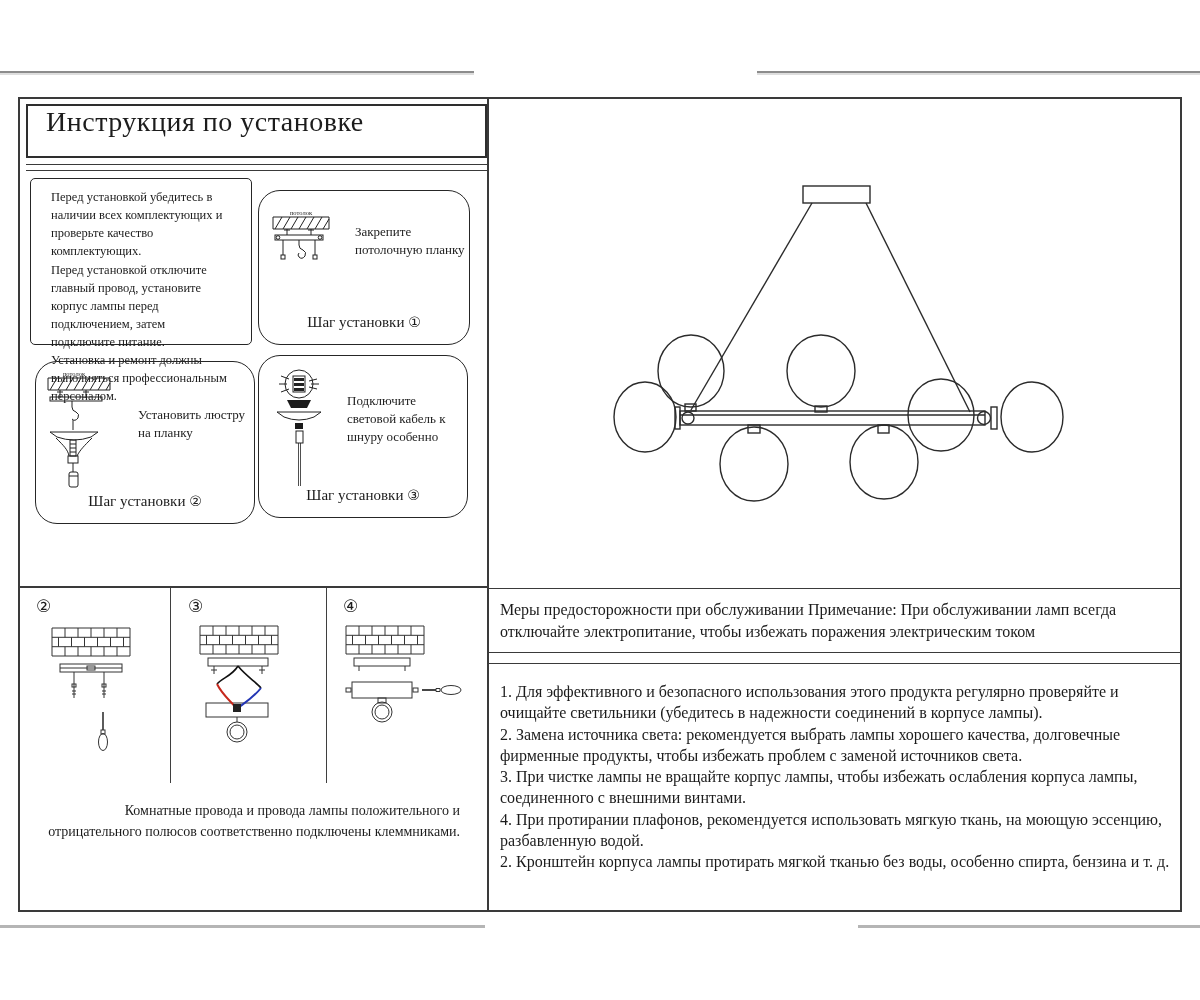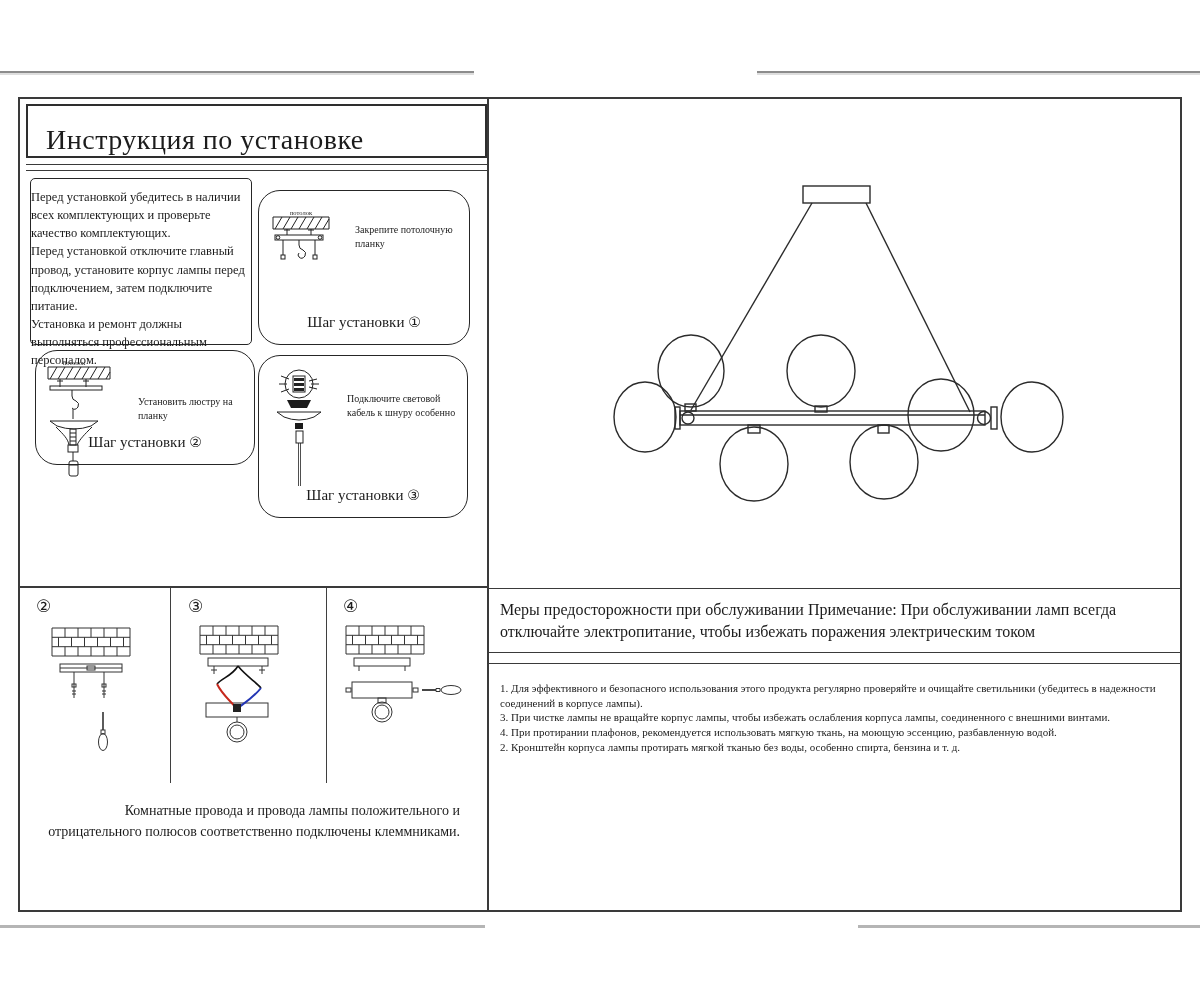--- a/index.html
+++ b/index.html
@@ -5,34 +5,34 @@
   html,body{margin:0;padding:0}
   body{width:1200px;height:1000px;position:relative;background:#ffffff;
        font-family:"Liberation Serif","DejaVu Serif",serif;color:#1c1c1c}
   .abs{position:absolute}
   .rule-top{height:2px;background:#8c8c8c;box-shadow:0 2px 0 #dedede}
   .rule-bottom{height:3px;background:#b5b5b5}
   .frame{border:2px solid #3a3a3a}
   .vdiv{border-left:2px solid #3a3a3a}
   .hdiv{border-top:2px solid #3a3a3a}
   .hthin{border-top:1.5px solid #3a3a3a}
-  .title-box{border:2px solid #2e2e2e;display:flex;align-items:flex-end;padding-left:18px;box-sizing:border-box}
+  .title-box{border:2px solid #2e2e2e;display:flex;align-items:flex-start;padding-left:18px;box-sizing:border-box}
   .title{font-size:28px;font-weight:400;margin:0;letter-spacing:.5px}
   .title-underline{border-top:1.5px solid #3a3a3a;border-bottom:1.5px solid #3a3a3a;height:5px}
   .precaution{border:1.7px solid #262626;border-radius:5px;box-sizing:border-box;
-              padding:9px 0;font-size:12.5px;line-height:1.45}
+              padding:9px 20px;font-size:12.5px;line-height:1.45}
   .precaution p{margin:0}
   .stepbox{border:1.7px solid #262626;border-radius:22px;box-sizing:border-box}
-  .caption{position:absolute;font-size:10px;line-height:1.4}
+  .caption{position:absolute;font-size:13px;line-height:1.4}
   .steplabel{position:absolute;left:0;right:0;text-align:center;font-size:15px}
   .circled{font-family:"DejaVu Sans","Liberation Sans",sans-serif;font-size:14px}
   .figlabel{font-size:17px;font-family:"DejaVu Sans","Liberation Sans",sans-serif}
   .wiring-note{font-size:14px;line-height:1.5;text-align:right}
   .warning{font-size:16px;line-height:1.4}
-  .maint{font-size:11px;line-height:1.33}
+  .maint{font-size:16px;line-height:1.33}
   .maint div{margin:0}
   svg{display:block;overflow:visible}
 </style>
 </head>
 <body>
 
 <div class="abs rule-top" style="left:0;top:71px;width:474px"></div>
 <div class="abs rule-top" style="left:757px;top:71px;width:443px"></div>
 <div class="abs rule-bottom" style="left:0;top:925px;width:485px"></div>
 <div class="abs rule-bottom" style="left:858px;top:925px;width:342px"></div>
@@ -68,21 +68,21 @@
       <path d="M28 31v5q0 4 4 5q4 2 2 6q-3 4 -6 1q-2 -2 0 -4"></path>
     </g>
   </svg>
   <div class="caption" style="left:96px;top:32px;width:110px">Закрепите потолочную планку</div>
   <div class="steplabel" style="bottom:13px">
     <span>Шаг установки</span>
     <span class="circled">①</span>
   </div>
 </div>
 
-<div class="abs stepbox" style="left:35px;top:350px;width:220px;height:115px">
+<div class="abs stepbox" style="left:35px;top:361px;width:220px;height:163px">
   <svg class="abs" style="left:10px;top:8px" width="86" height="130" viewBox="0 0 86 130">
     <g stroke="#222" fill="none" stroke-width="1">
       <text x="28" y="6" font-size="6.5" text-anchor="middle" stroke="none" fill="#222">потолок</text>
       <g transform="translate(2,8)">
         <path d="M0 0H62V12H0Z M2 12L9 0M10 12L17 0M18 12L25 0M26 12L33 0M34 12L41 0M42 12L49 0M50 12L57 0M58 12L62 5"></path>
       </g>
       <path d="M14 20v8M11 22h6M40 20v8M37 22h6"></path>
       <rect x="4" y="27" width="52" height="4"></rect>
       <path d="M26 31v6q0 4 4 5q4 2 2 6q-3 4 -6 1"></path>
       <path d="M27 50V60"></path>
@@ -222,16 +222,17 @@
 
 <div class="abs hthin" style="left:487px;top:588px;width:695px"></div>
 
 <div class="abs warning" style="left:500px;top:599px;width:662px">Меры предосторожности при обслуживании Примечание: При обслуживании ламп всегда отключайте электропитание, чтобы избежать поражения электрическим током</div>
 
 <div class="abs hthin" style="left:487px;top:652px;width:695px"></div>
 <div class="abs hthin" style="left:487px;top:663px;width:695px"></div>
 
 <div class="abs maint" style="left:500px;top:681px;width:670px">
   <div>1. Для эффективного и безопасного использования этого продукта регулярно проверяйте и очищайте светильники (убедитесь в надежности соединений в корпусе лампы).</div>
+  <div>2. Замена источника света: рекомендуется выбрать лампы хорошего качества, долговечные фирменные продукты, чтобы избежать проблем с заменой источников света.</div>
   <div>3. При чистке лампы не вращайте корпус лампы, чтобы избежать ослабления корпуса лампы, соединенного с внешними винтами.</div>
   <div>4. При протирании плафонов, рекомендуется использовать мягкую ткань, на моющую эссенцию, разбавленную водой.</div>
   <div>2. Кронштейн корпуса лампы протирать мягкой тканью без воды, особенно спирта, бензина и т. д.</div>
 </div>
 
 </body></html>

